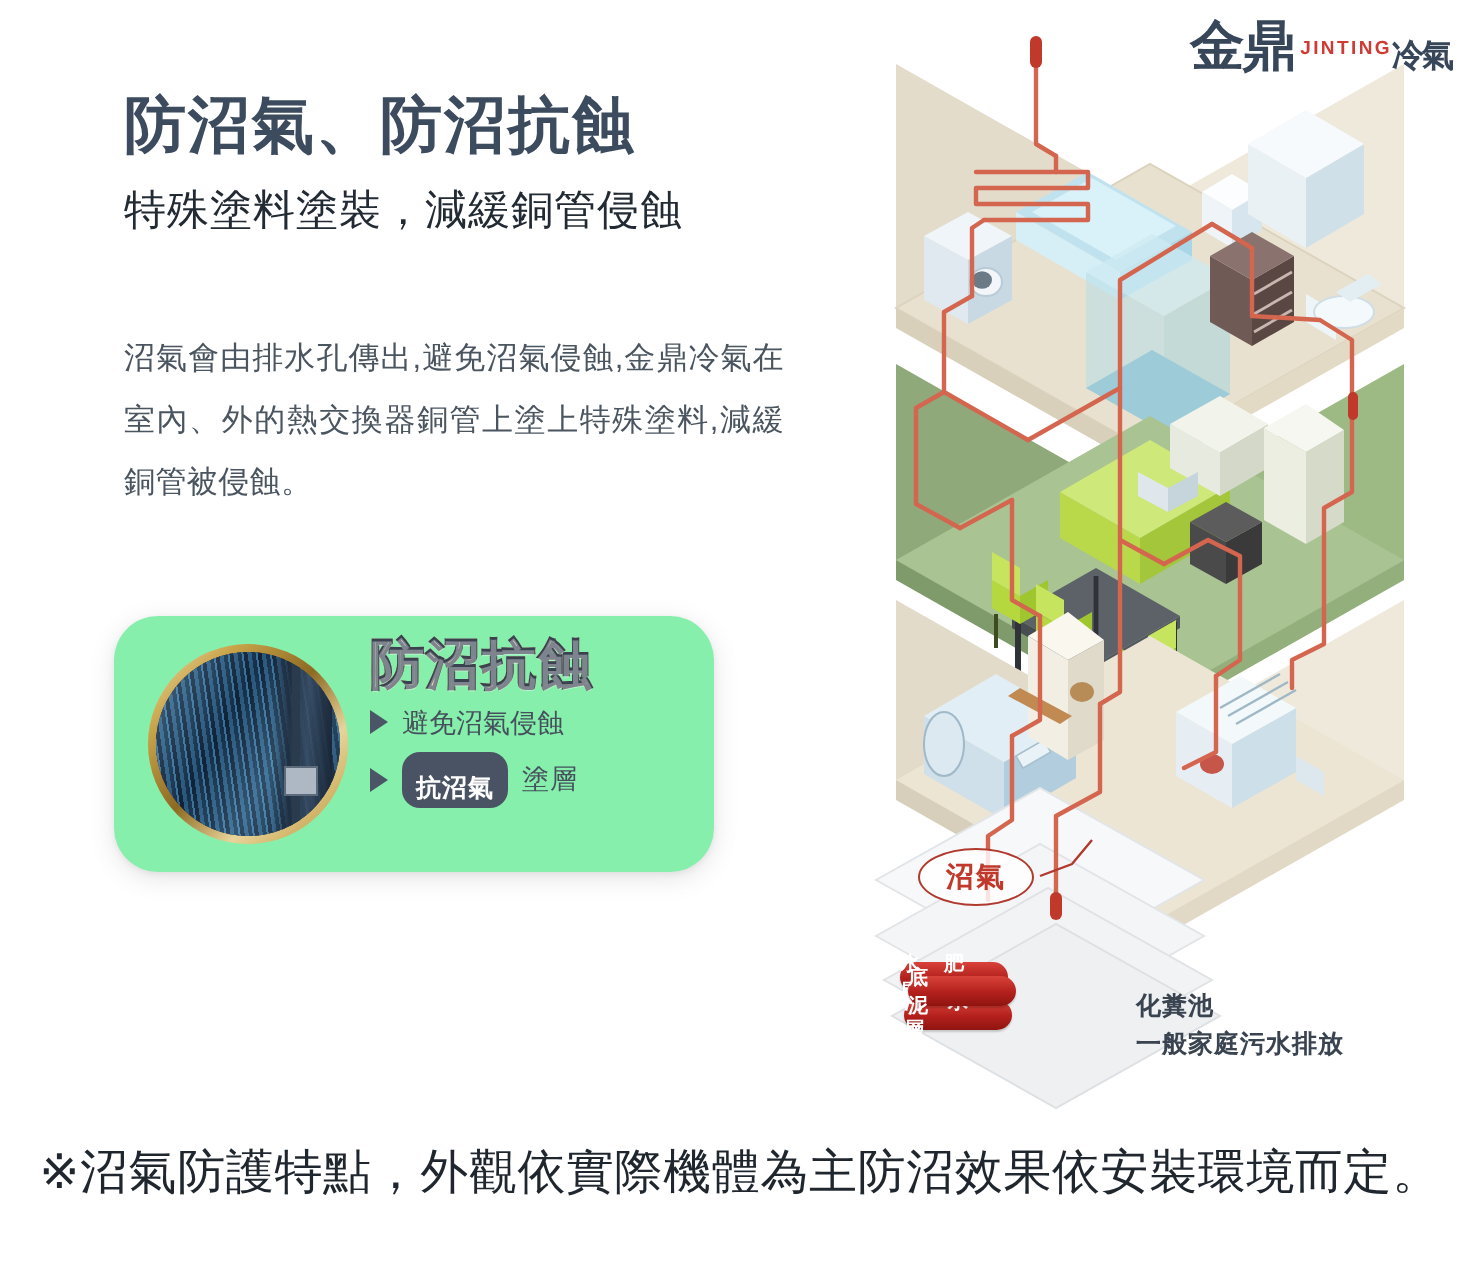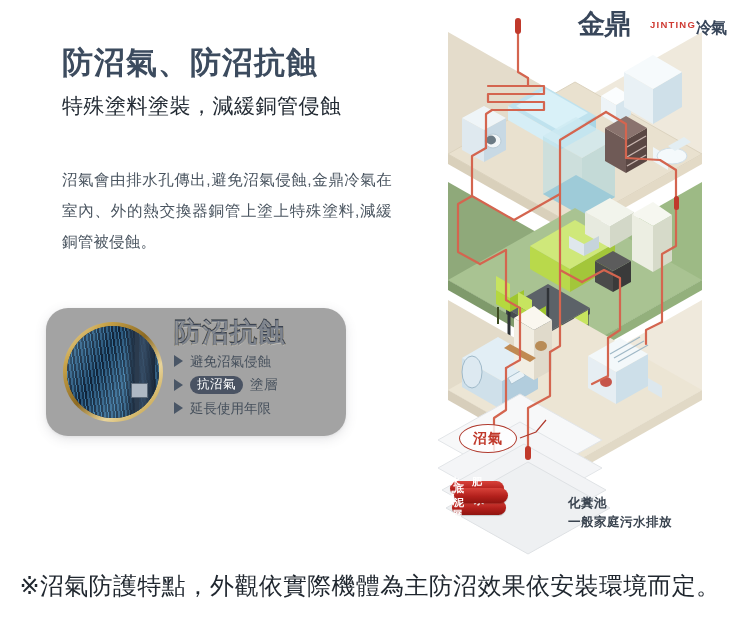--- a/index.html
+++ b/index.html
@@ -18,21 +18,21 @@
     -webkit-font-smoothing: antialiased;
   }
 
   
   .logo {
     position: absolute;
     top: 10px;
     right: 14px;
     display: flex;
     align-items: flex-end;
-    gap: 20px;
+    gap: 3px;
     z-index: 40;
   }
   .logo-mark {
     font-size: 27px;
     font-weight: 700;
     letter-spacing: -1px;
     line-height: 1;
     color: #38465a;
     font-family: "DejaVu Sans", "Liberation Sans", sans-serif;
   }
@@ -89,25 +89,25 @@
     font-size: 15.5px;
     line-height: 2.0;
     letter-spacing: 0.2px;
     color: #4a5560;
     text-align: justify;
   }
 
   
   .feature-card {
     position: absolute;
-    left: 46px;
+    left: 57px;
     top: 308px;
     width: 300px;
     height: 128px;
-    background: #a3a3a3;
+    background: #86efac;
     border-radius: 22px;
     box-shadow: 0 3px 12px rgba(90,90,100,0.16), 0 1px 3px rgba(0,0,0,0.06);
     display: flex;
     align-items: center;
   }
   .coil-photo {
     position: absolute;
     left: 17px;
     top: 14px;
     width: 100px;
@@ -213,23 +213,23 @@
     border-left: 9px solid #4a5666;
     border-top: 6px solid transparent;
     border-bottom: 6px solid transparent;
     flex: none;
   }
   .pill-dark {
     display: inline-block;
     background: #4a5363;
     color: #ffffff;
     font-size: 12.5px;
-    font-weight: 400;
+    font-weight: 700;
     border-radius: 9px;
-    padding: 2px 7px 3px;
+    padding: 12px 7px 3px;
     line-height: 1;
     letter-spacing: 0.5px;
   }
   .li-rest { letter-spacing: 0.5px; }
 
   
   .illus {
     position: absolute;
     left: 410px;
     top: 0;
@@ -333,24 +333,20 @@
     <ul class="feature-list">
       <li>
         <span class="tri-icon"></span>
         <span>避免沼氣侵蝕</span>
       </li>
       <li>
         <span class="tri-icon"></span>
         <span class="pill-dark">抗沼氣</span>
         <span class="li-rest">塗層</span>
       </li>
-      <li>
-        <span class="tri-icon"></span>
-        <span>延長使用年限</span>
-      </li>
     </ul>
   </div>
 </div>
 
 <div class="illus">
 <svg width="330" height="560" viewBox="0 0 330 560" xmlns="http://www.w3.org/2000/svg">
   <defs>
     <linearGradient id="gSlabTop" x1="0" y1="0" x2="1" y2="1">
       <stop offset="0%" stop-color="#ffffff"></stop>
           <stop offset="100%" stop-color="#eef0f2"></stop>

